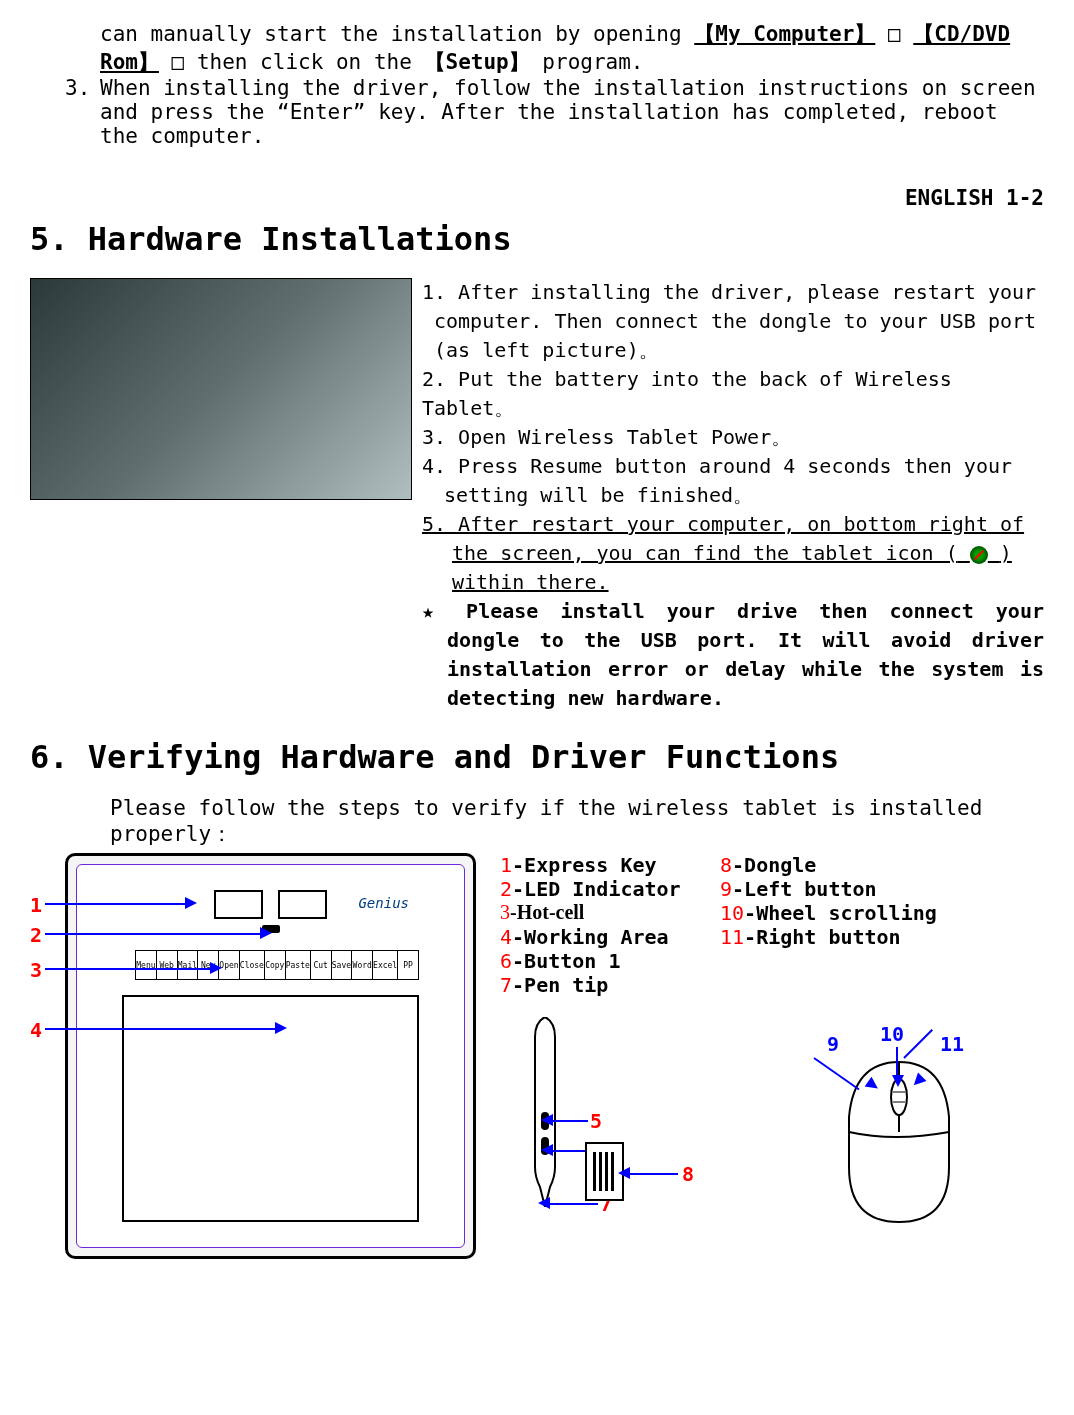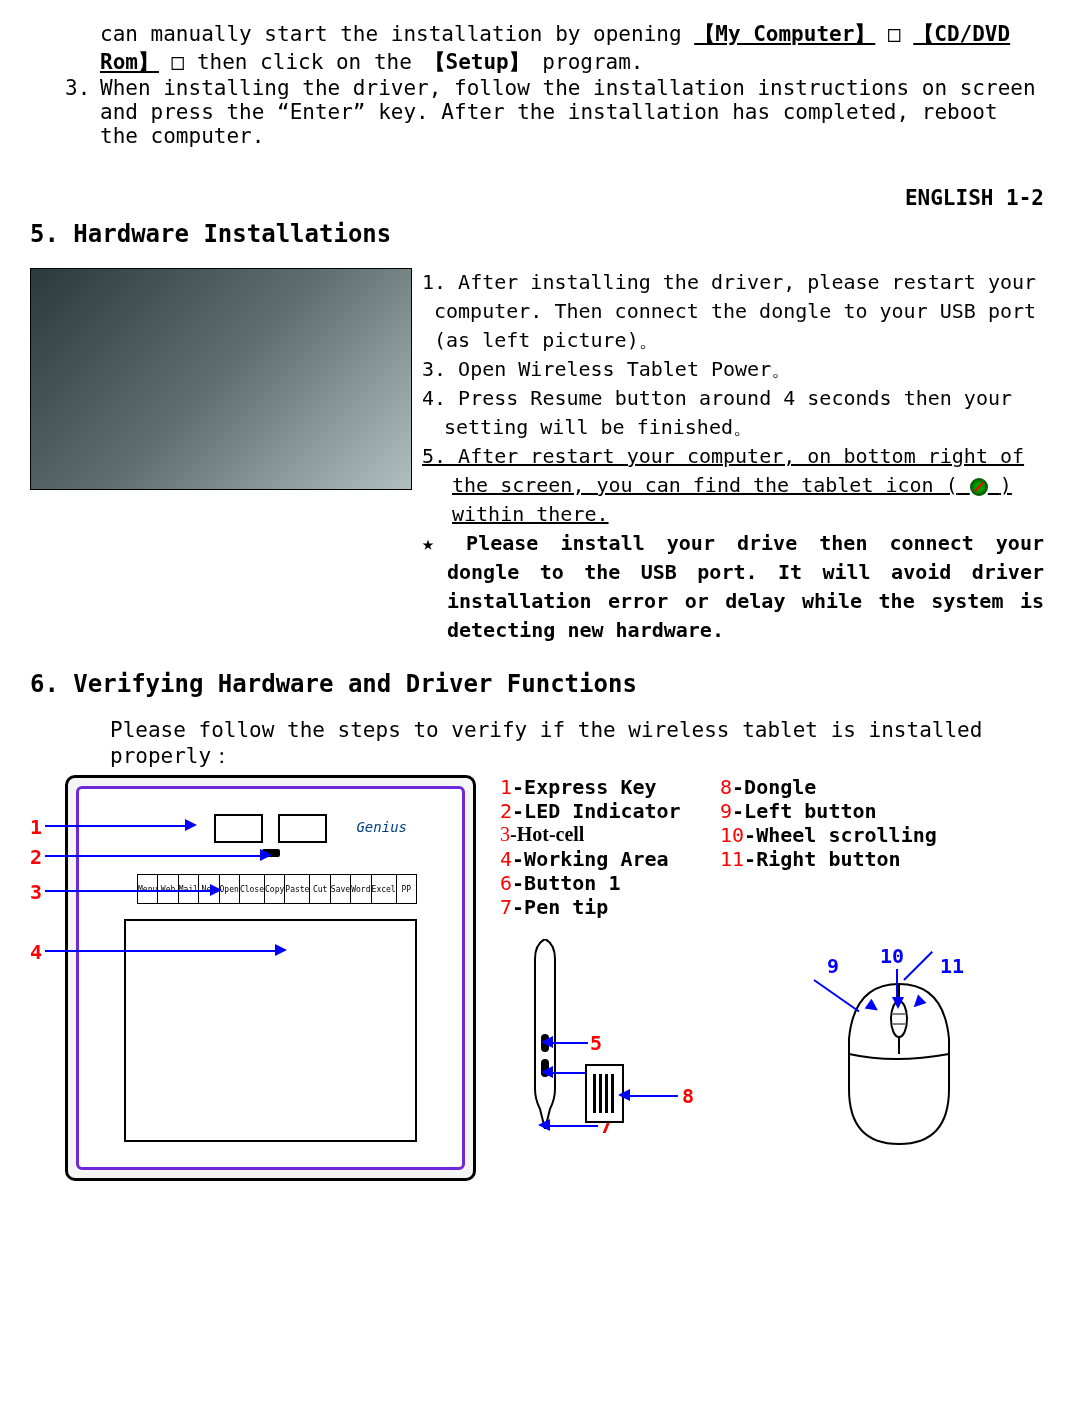--- a/index.html
+++ b/index.html
@@ -26,21 +26,21 @@
     }
     .page-label {
       text-align: right;
       font-weight: bold;
       margin-top: 38px;
       margin-bottom: 10px;
       font-size: 21px;
     }
     .section-title {
       font-weight: bold;
-      font-size: 24px;
+      font-size: 32px;
       margin: 10px 0 20px 0;
     }
     .underline { text-decoration: underline; }
     b { font-weight: bold; }
     .row5 {
       display: flex;
       align-items: flex-start;
       gap: 10px;
     }
     .photo-placeholder {
@@ -69,21 +69,21 @@
     .tablet-frame{
       position:absolute;
       left:35px; top:0;
       width:405px; height:400px;
       border:3px solid #000;
       border-radius:10px;
       background:#f5f5f5;
     }
     .inner-border{
       position:absolute; left:8px; top:8px; right:8px; bottom:8px;
-      border:3px solid #6d28d9;
+      border:1px solid #6d28d9;
       background:#fff;
       border-radius:6px;
     }
     .top-keys{
       position:absolute; top:25px; left:0; right:0; display:flex; justify-content:center; gap:15px; align-items:center;
     }
     .ekey{width:45px; height:25px; border:2px solid #000; background:#fff;}
     .logo{font-style:italic; font-size:14px; color:#004080; position:absolute; right:55px; top:30px;}
     .led{position:absolute; top:60px; left:50%; width:18px; height:8px; background:#000; transform:translateX(-50%); border-radius:2px;}
     .hot-row{position:absolute; top:85px; left:58px; right:45px; height:28px; display:flex; border:1px solid #000;}
@@ -137,20 +137,21 @@
 </div>
 
 <div class="page-label">ENGLISH 1-2</div>
 
 <div class="section-title">5. Hardware Installations</div>
 
 <div class="row5">
   <div class="photo-placeholder"></div>
   <div class="col5-text">
     <p style="padding-left:12px; text-indent:-12px;">1. After installing the driver, please restart your computer. Then connect the dongle to your USB port (as left picture)。</p>
+    <p>2. Put the battery into the back of Wireless Tablet。</p>
     <p>3. Open Wireless Tablet Power。</p>
     <p style="padding-left:22px; text-indent:-22px;">4. Press Resume button around 4 seconds then your setting will be finished。</p>
     <p style="padding-left:30px; text-indent:-30px;text-decoration:underline;">
       <span>5. After restart your computer, on bottom right of the screen, you can find the tablet icon (</span>
       <span class="tablet-icon"></span>
       <span>) within there.</span>
     </p>
     <p class="star-note">★ Please install your drive then connect your dongle to the USB port. It will avoid driver installation error or delay while the system is detecting new hardware.</p>
   </div>
 </div>

